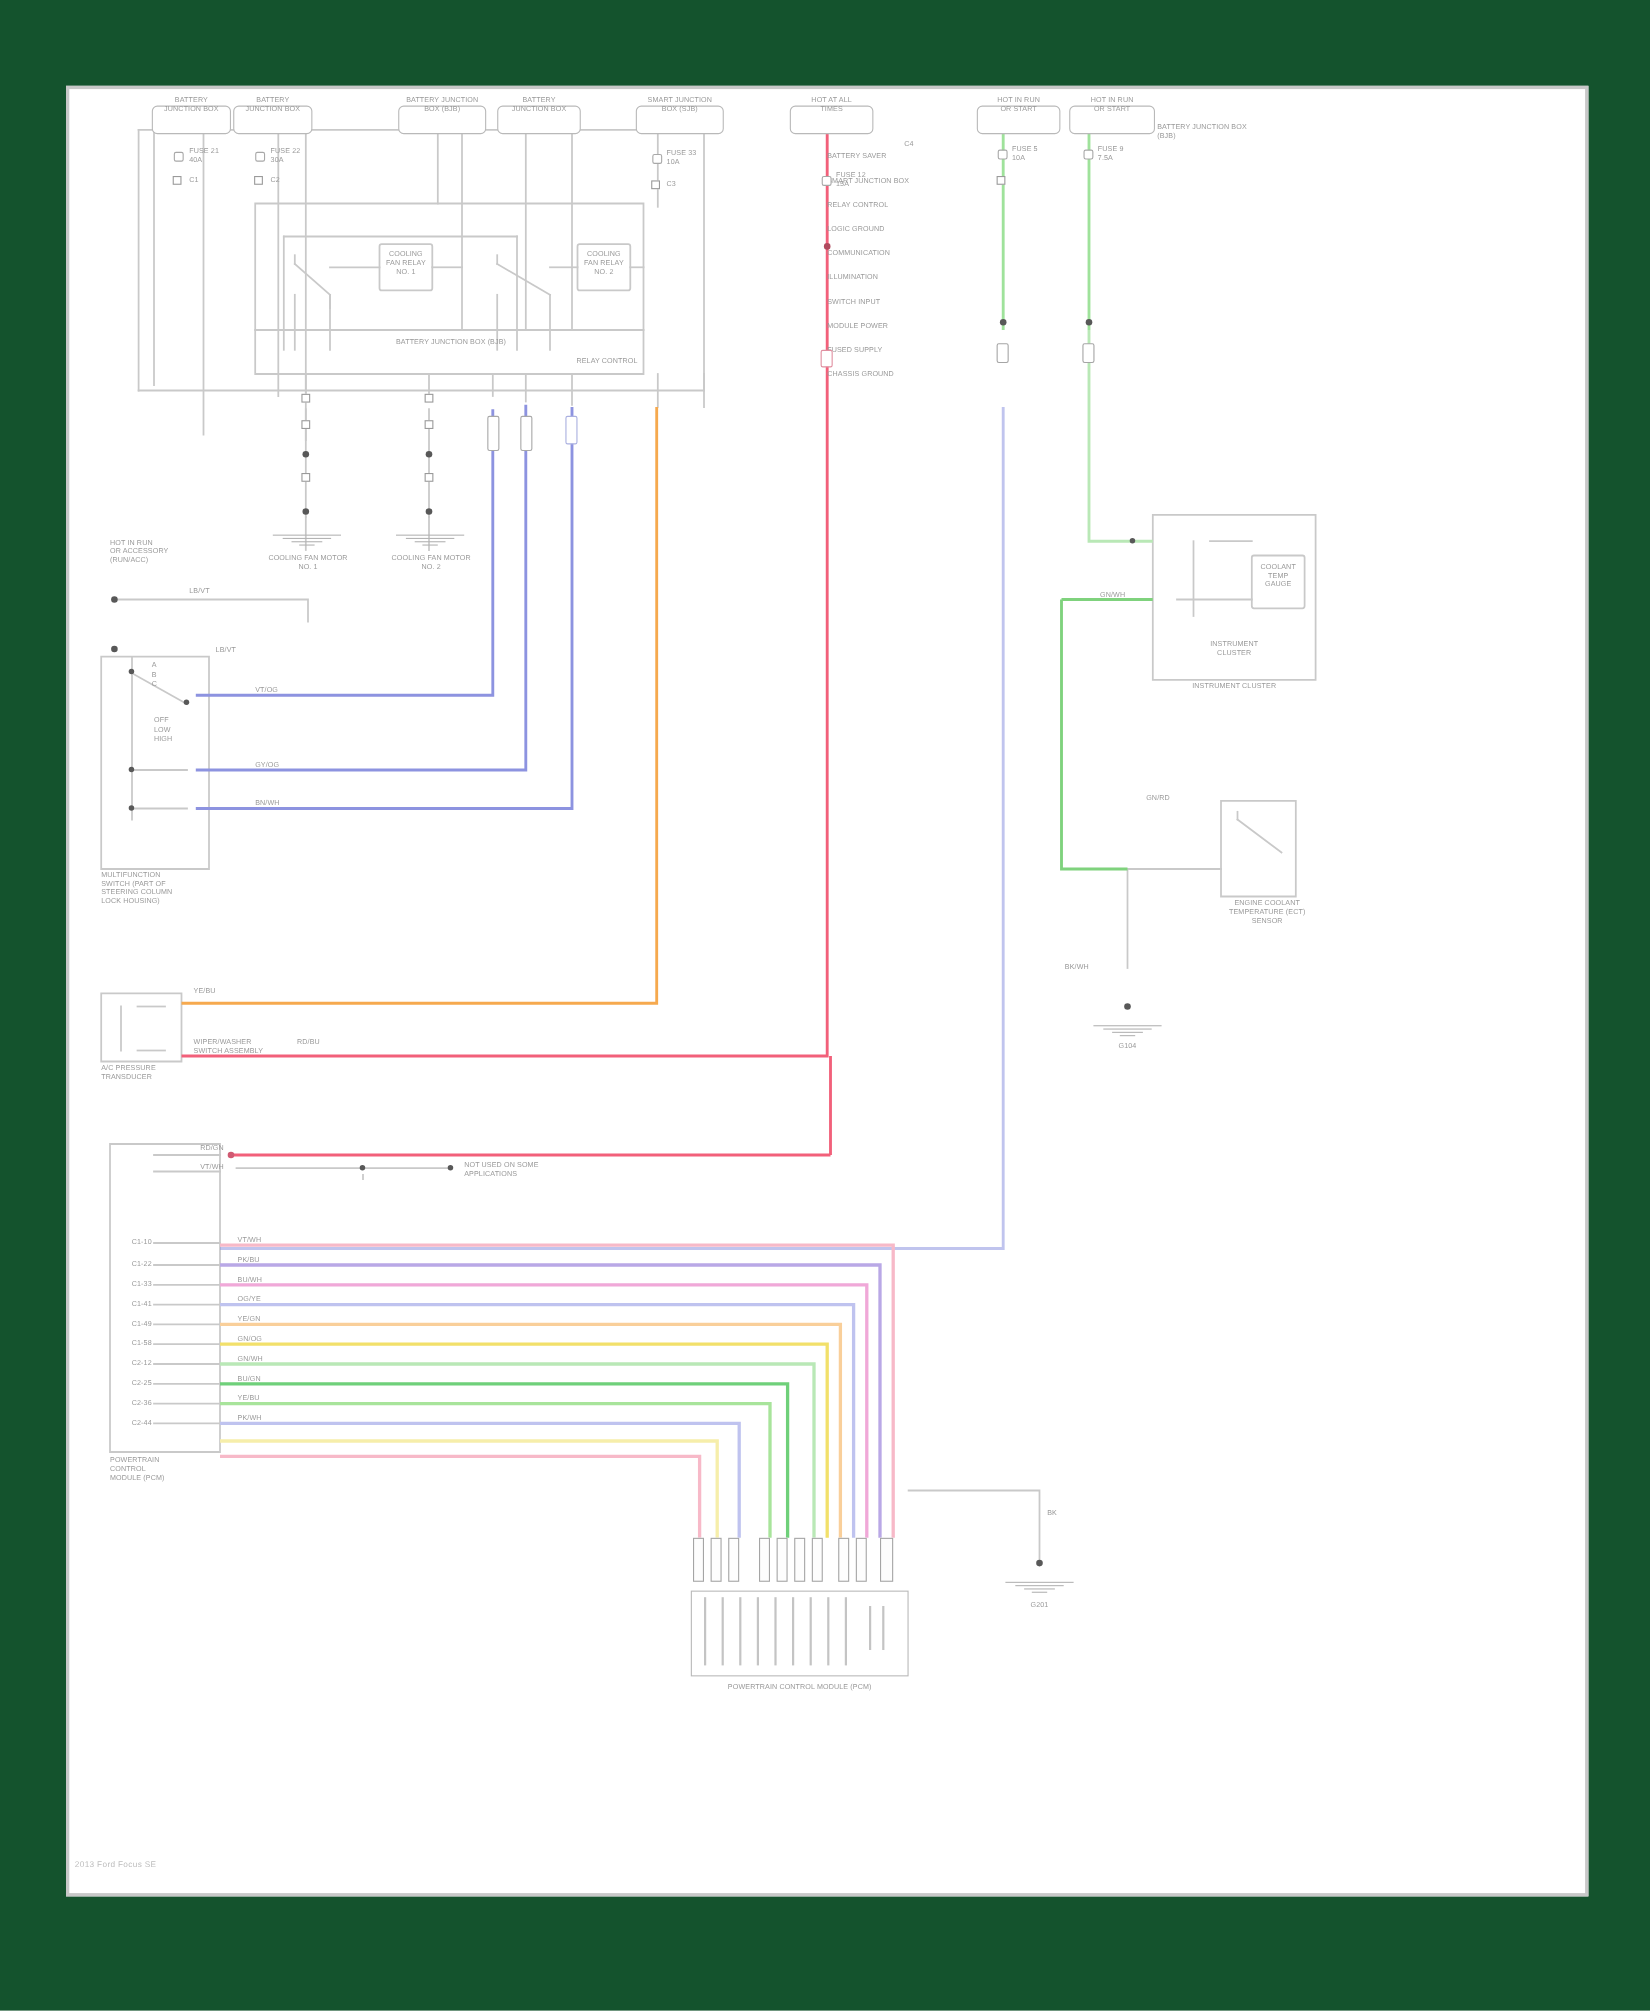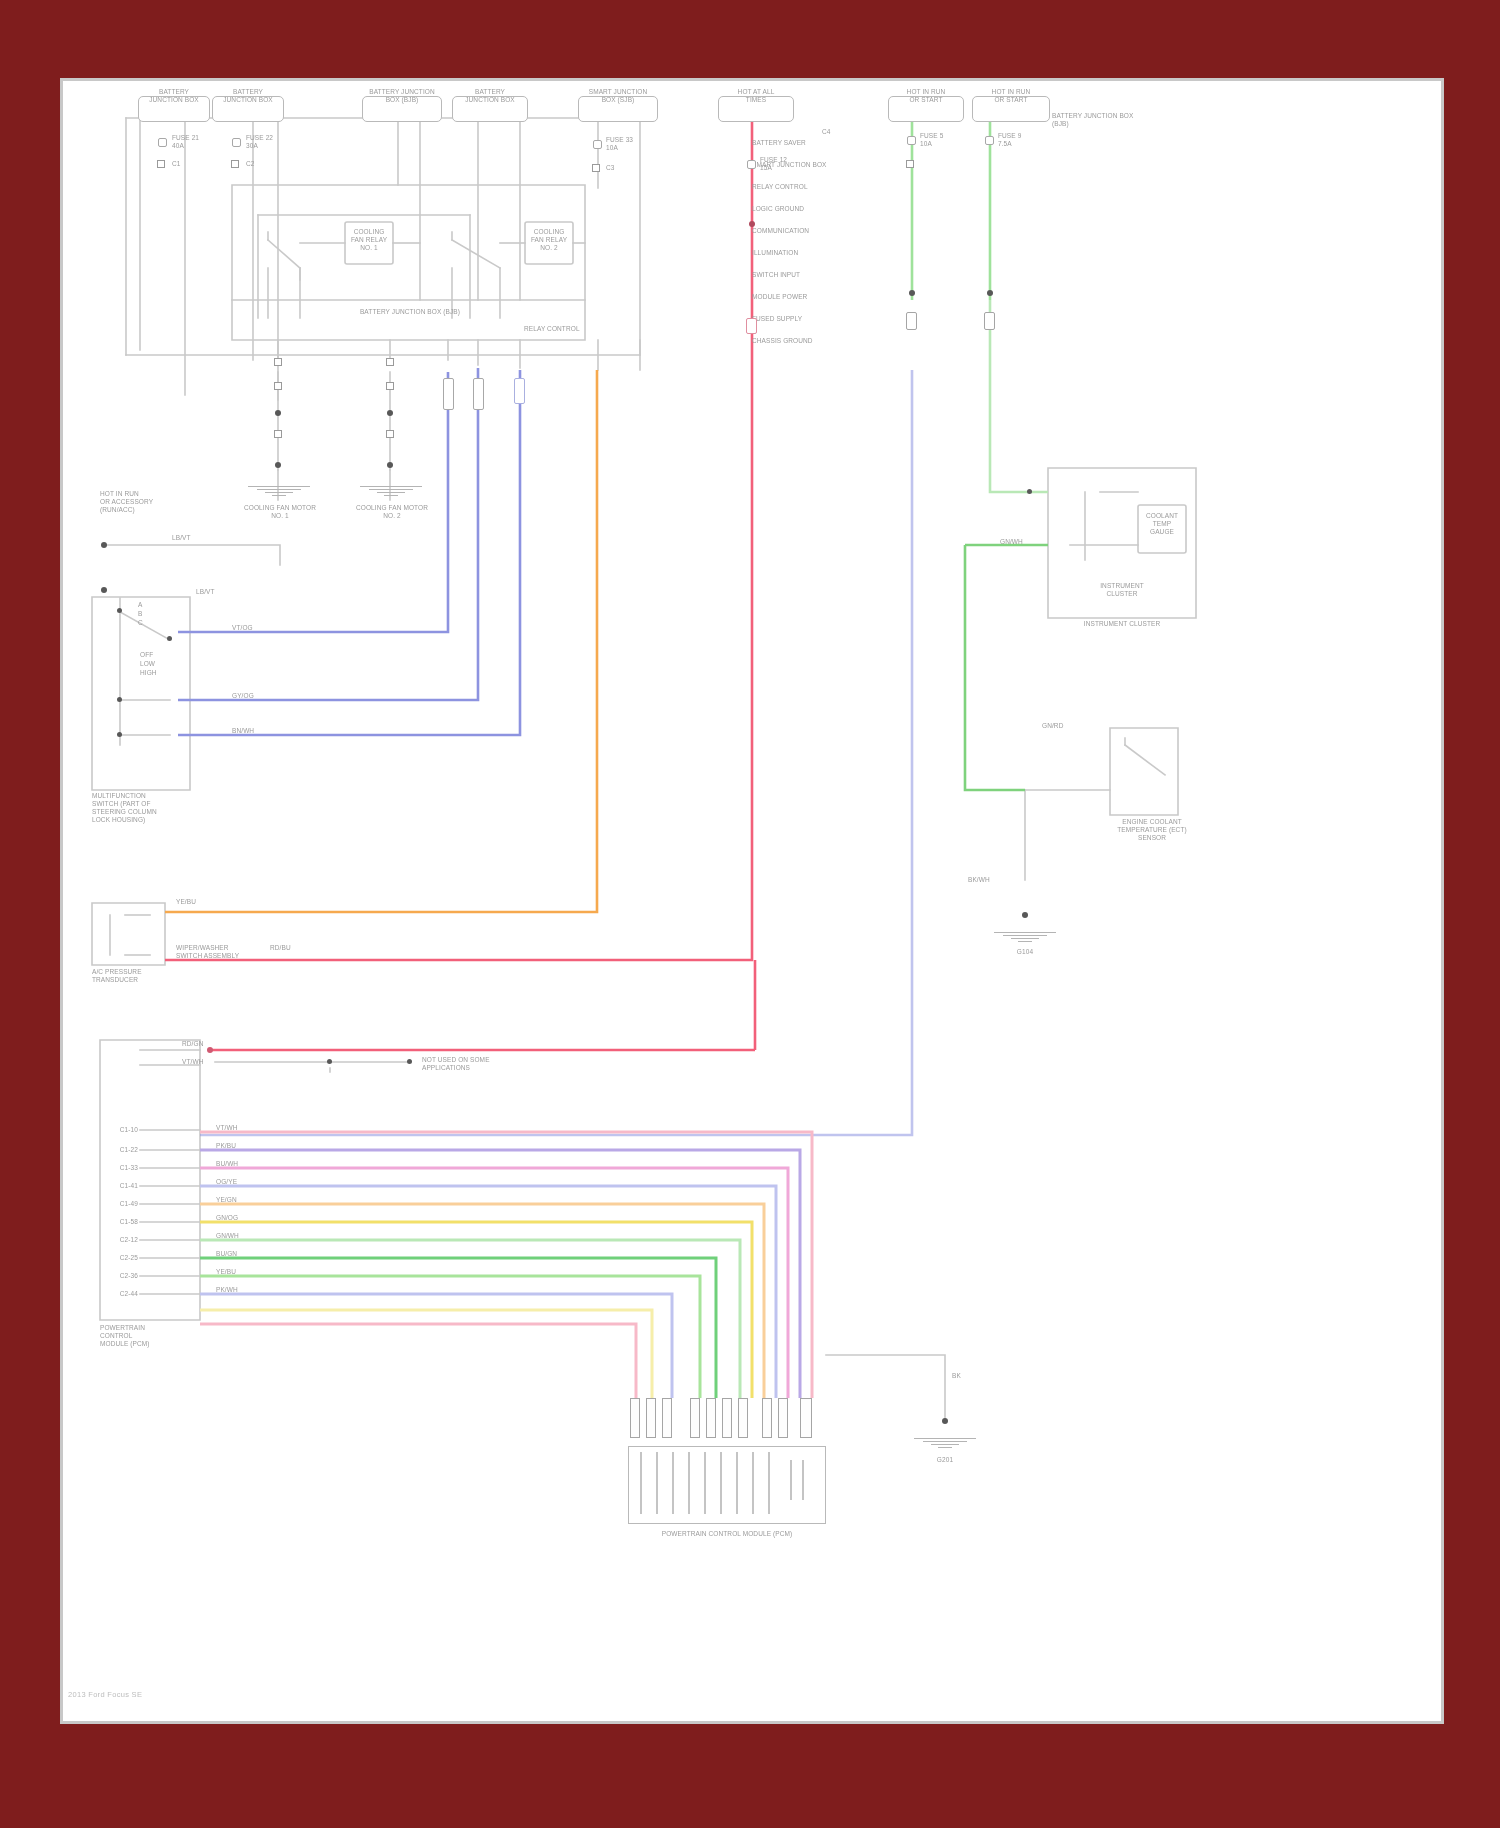--- a/index.html
+++ b/index.html
@@ -1,18 +1,18 @@
 <!DOCTYPE html>
 <html><head>
 <meta charset="utf-8">
 <style>
   html,body{margin:0;padding:0;background:#ffffff;}
   body{font-family:"Liberation Sans",sans-serif;}
   #sheet{
-    position:relative;width:1500px;height:1828px;background:#7f1d1d;
+    position:relative;width:1500px;height:1828px;background:#14532d;
     overflow:hidden;
   }
   #border{
     position:absolute;left:60px;top:78px;width:1378px;height:1640px;
     border:3px solid #c8c8c8;background:#fff;
   }
   .box{position:absolute;border:1px solid #b9b9b9;background:#fff;box-sizing:border-box;}
   .boxr{border-radius:5px;}
   .lbl{position:absolute;color:#9a9a9a;font-size:6.5px;line-height:8px;letter-spacing:.1px;white-space:pre-line;}
   .lbl.c{text-align:center;}

